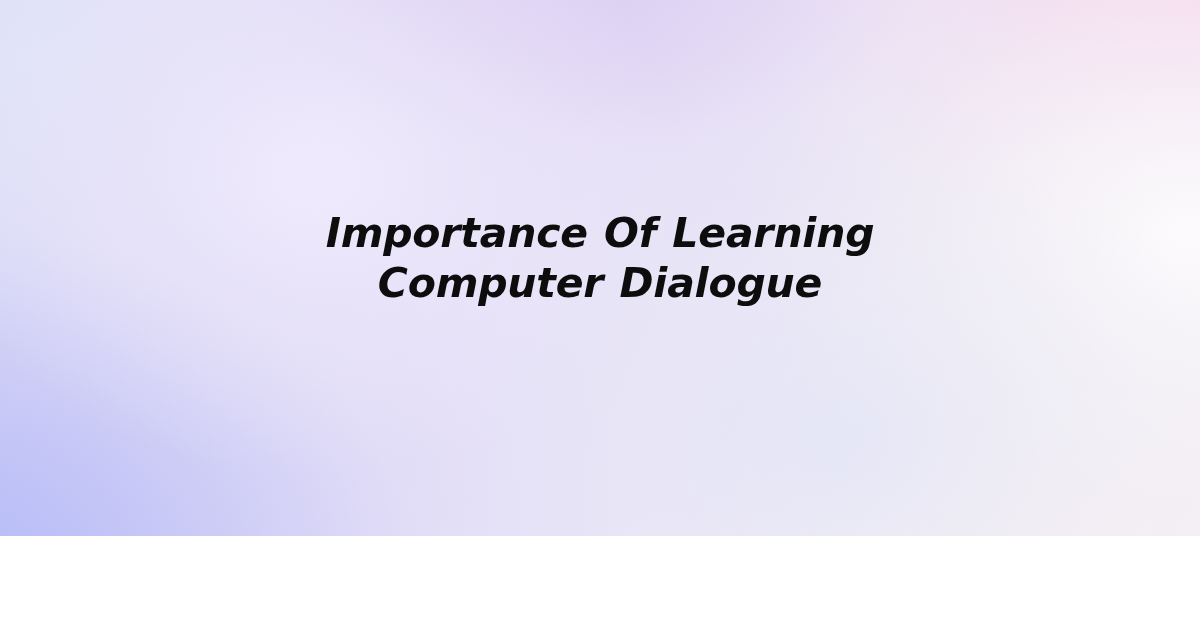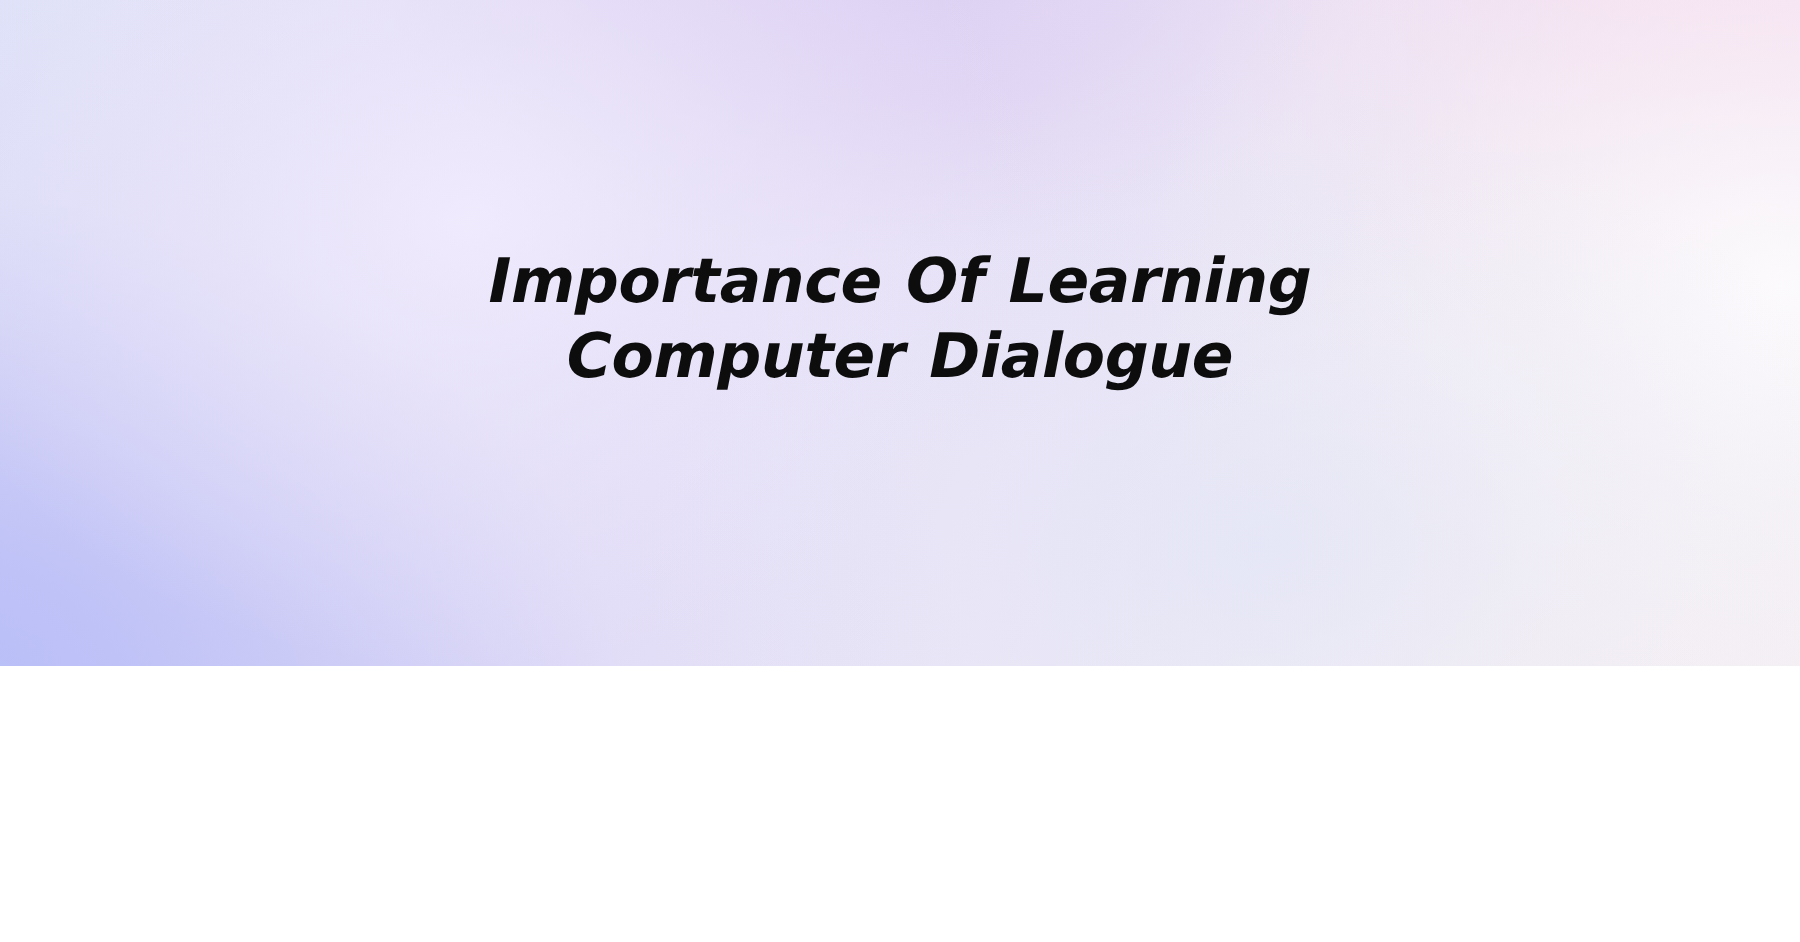--- a/index.html
+++ b/index.html
@@ -11,21 +11,21 @@
     width: 1200px;
     height: 628px;
     overflow: hidden;
     font-family: "DejaVu Sans", sans-serif;
   }
 
   
   .banner {
     position: relative;
     width: 1200px;
-    height: 444px;
+    height: 536px;
     overflow: hidden;
     background-color: #e4e1f4;
     display: flex;
     align-items: center;
     justify-content: center;
   }
 
   
   .bg-layer {
     position: absolute;

